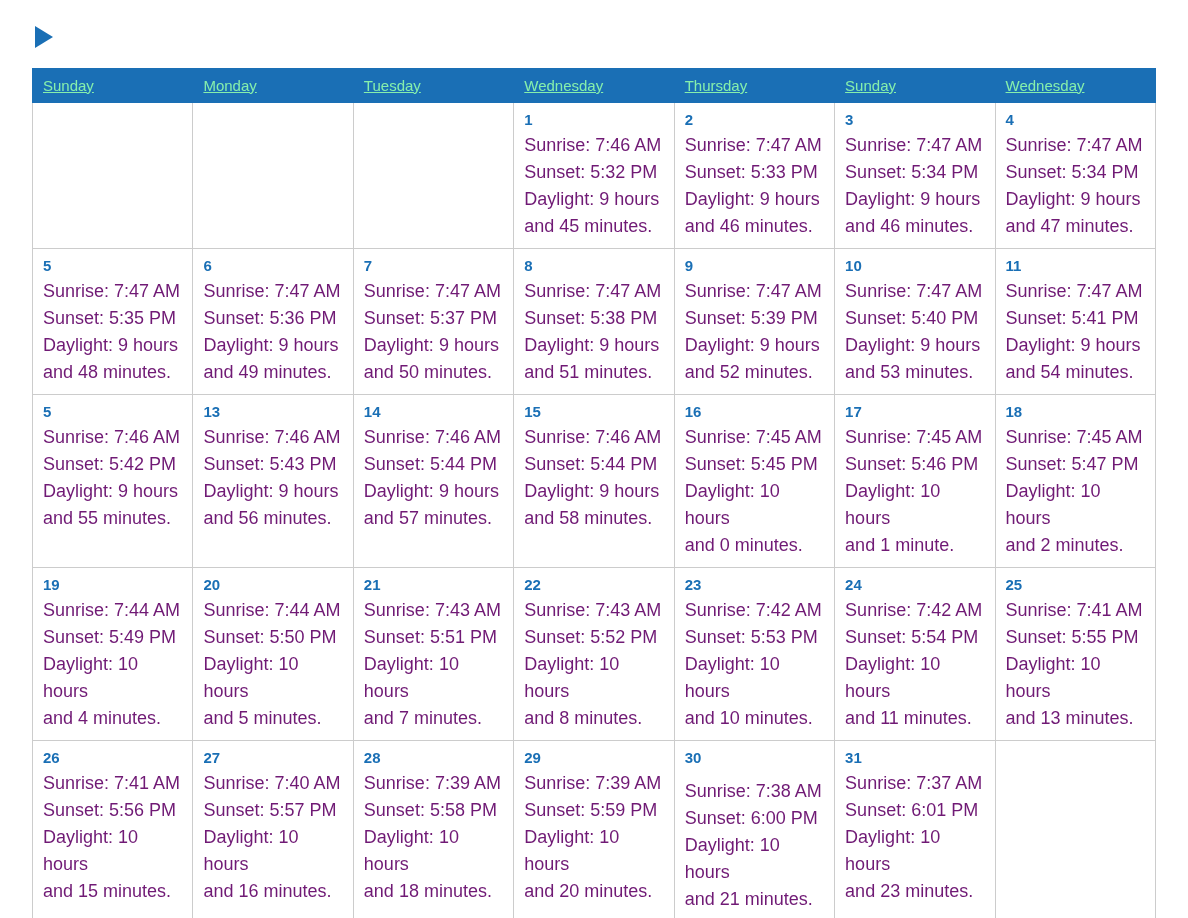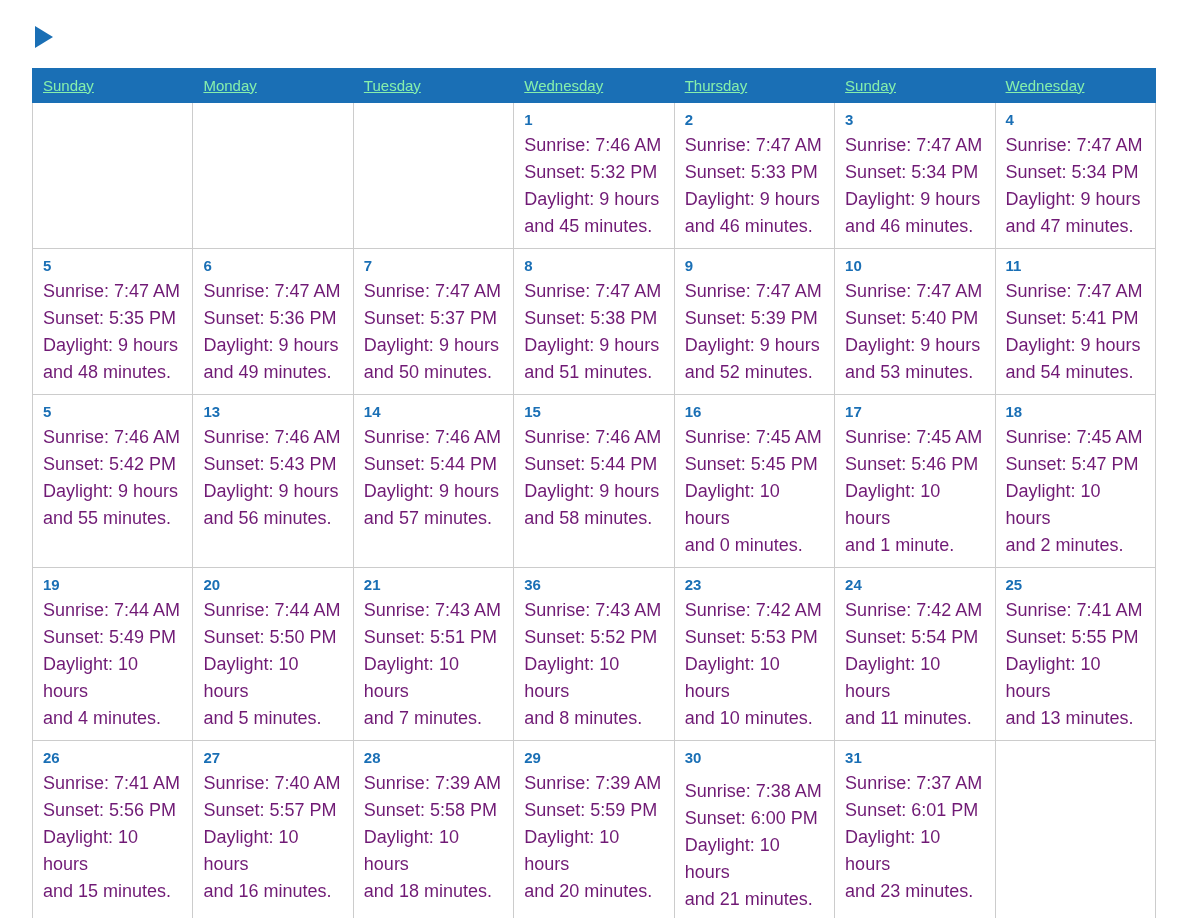--- a/index.html
+++ b/index.html
@@ -275,21 +275,21 @@
 and 5 minutes.</div>
         </td>
         <td>
           <span class="day-num">21</span>
           <div class="day-info" style="white-space: pre-line;">Sunrise: 7:43 AM
 Sunset: 5:51 PM
 Daylight: 10 hours
 and 7 minutes.</div>
         </td>
         <td>
-          <span class="day-num">36</span>
+          <span class="day-num">22</span>
           <div class="day-info" style="white-space: pre-line;">Sunrise: 7:43 AM
 Sunset: 5:52 PM
 Daylight: 10 hours
 and 8 minutes.</div>
         </td>
         <td>
           <span class="day-num">23</span>
           <div class="day-info" style="white-space: pre-line;">Sunrise: 7:42 AM
 Sunset: 5:53 PM
 Daylight: 10 hours

